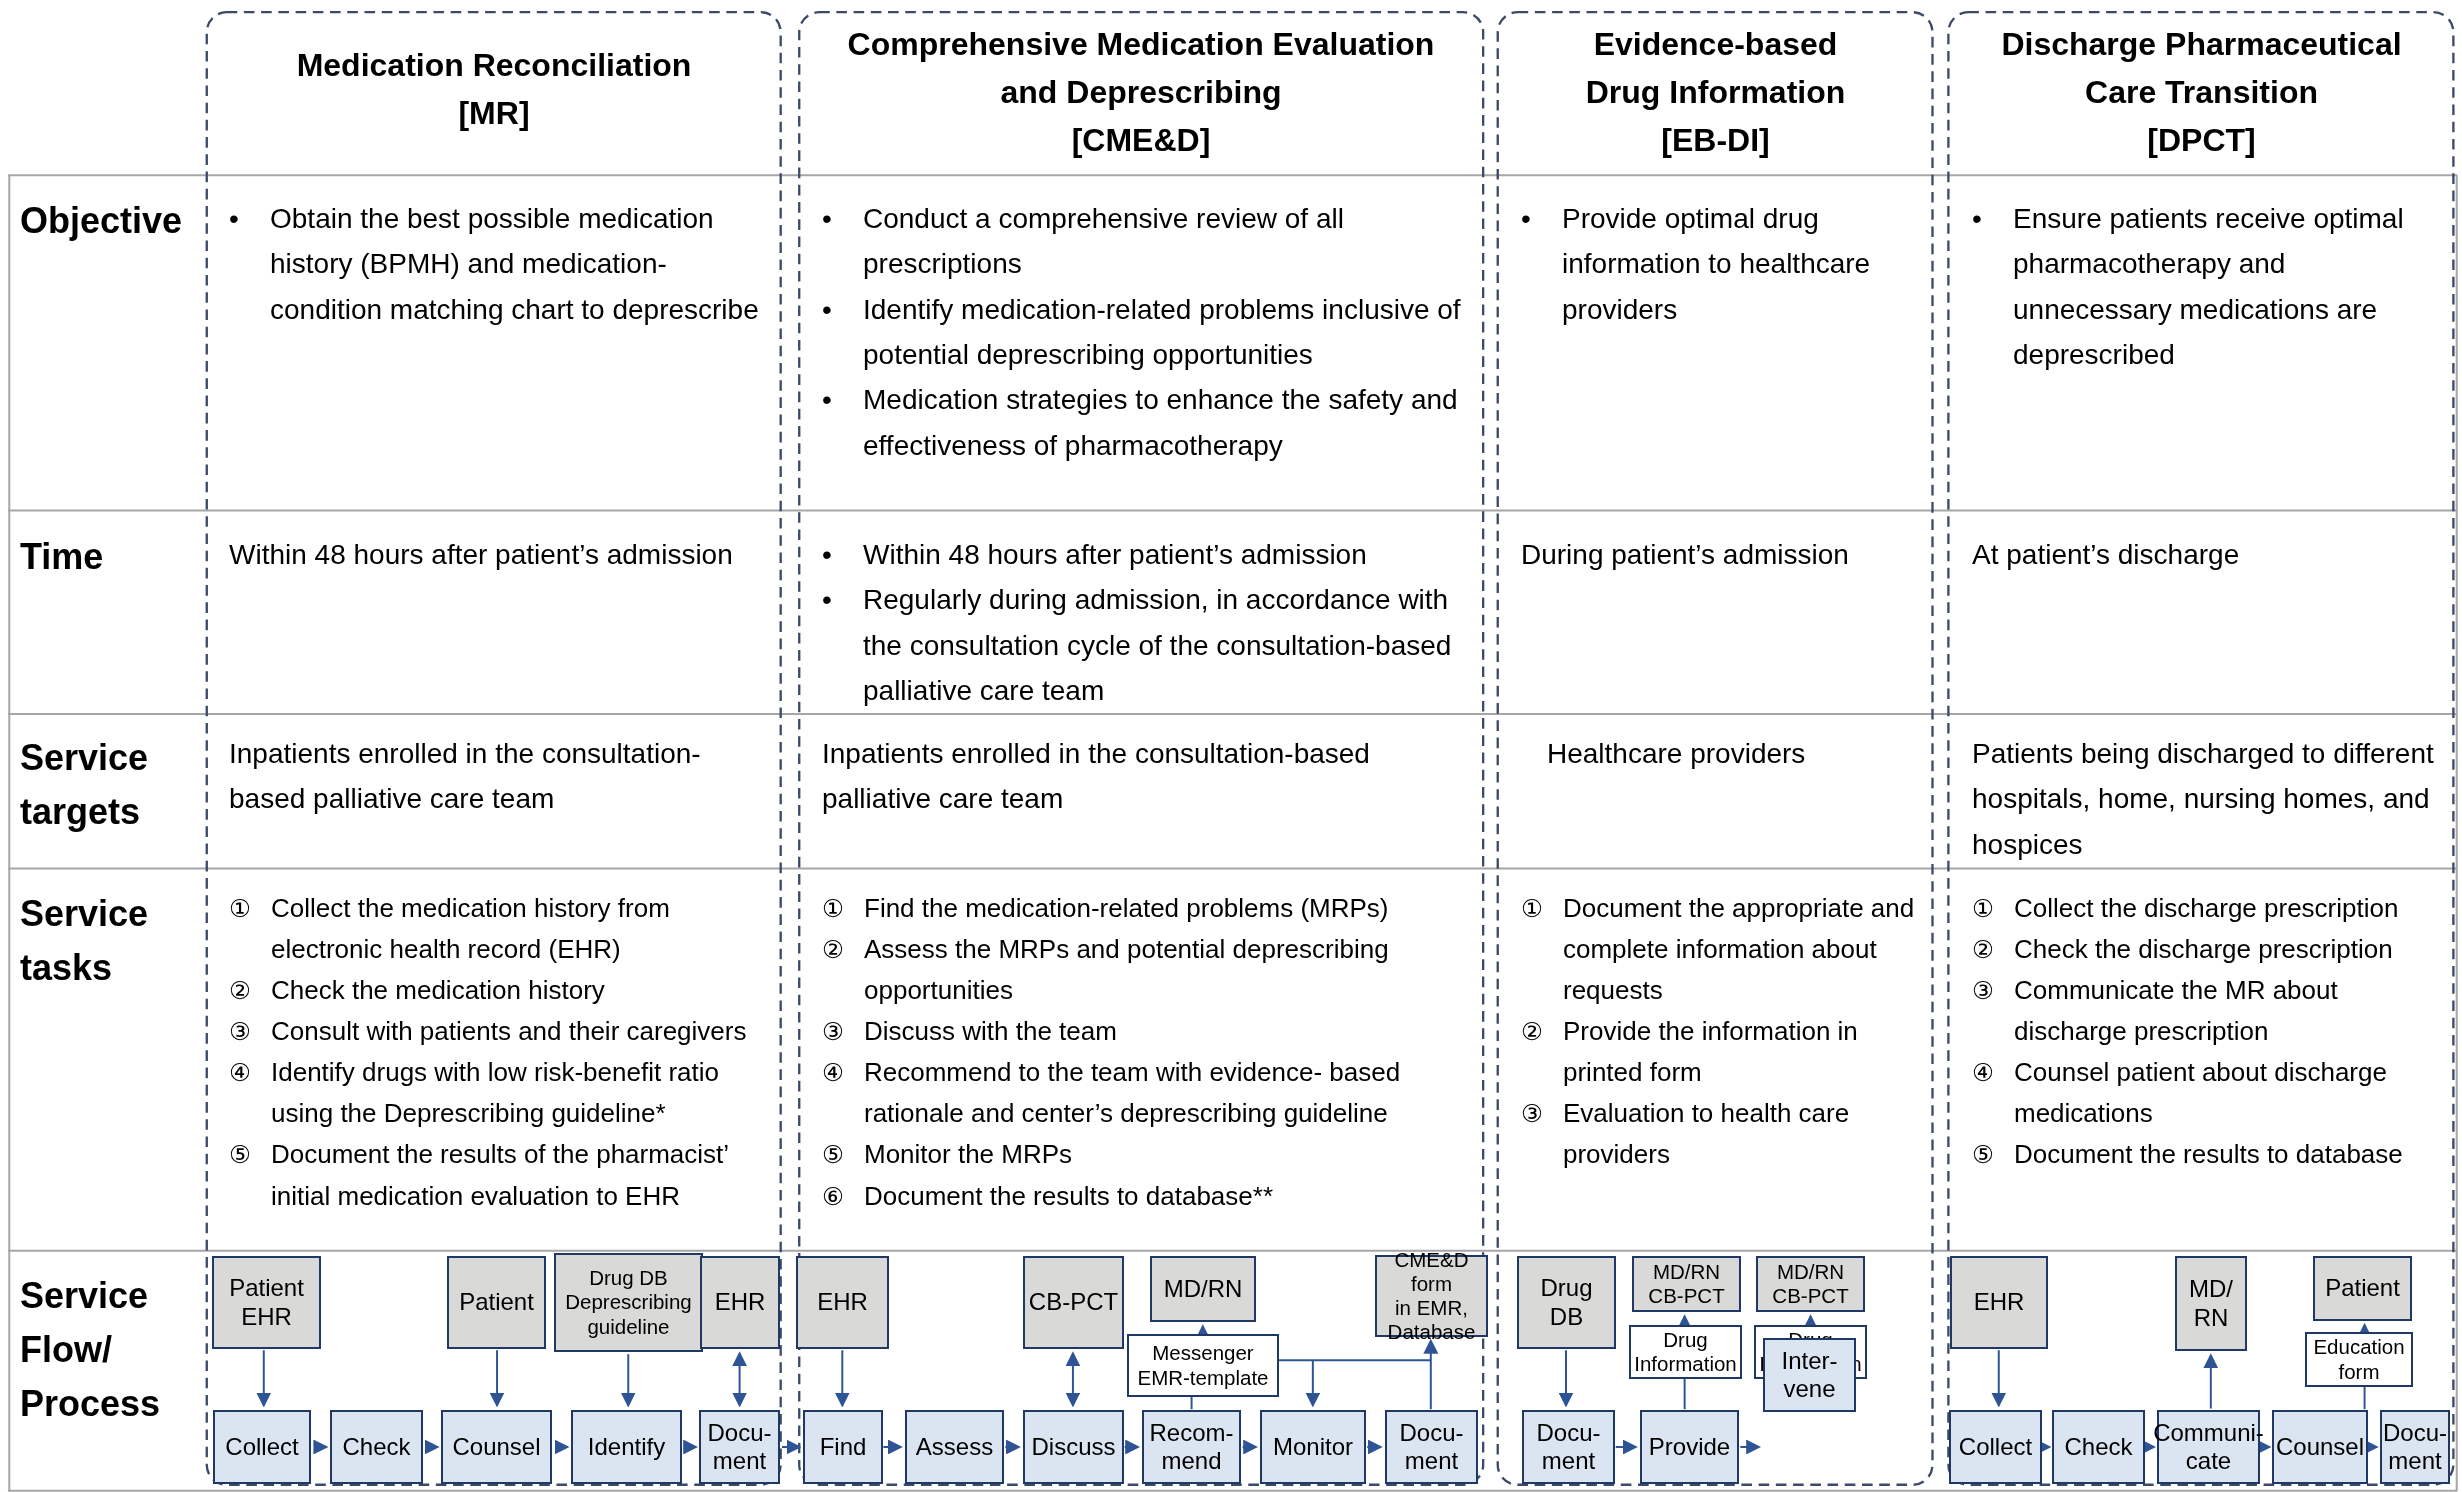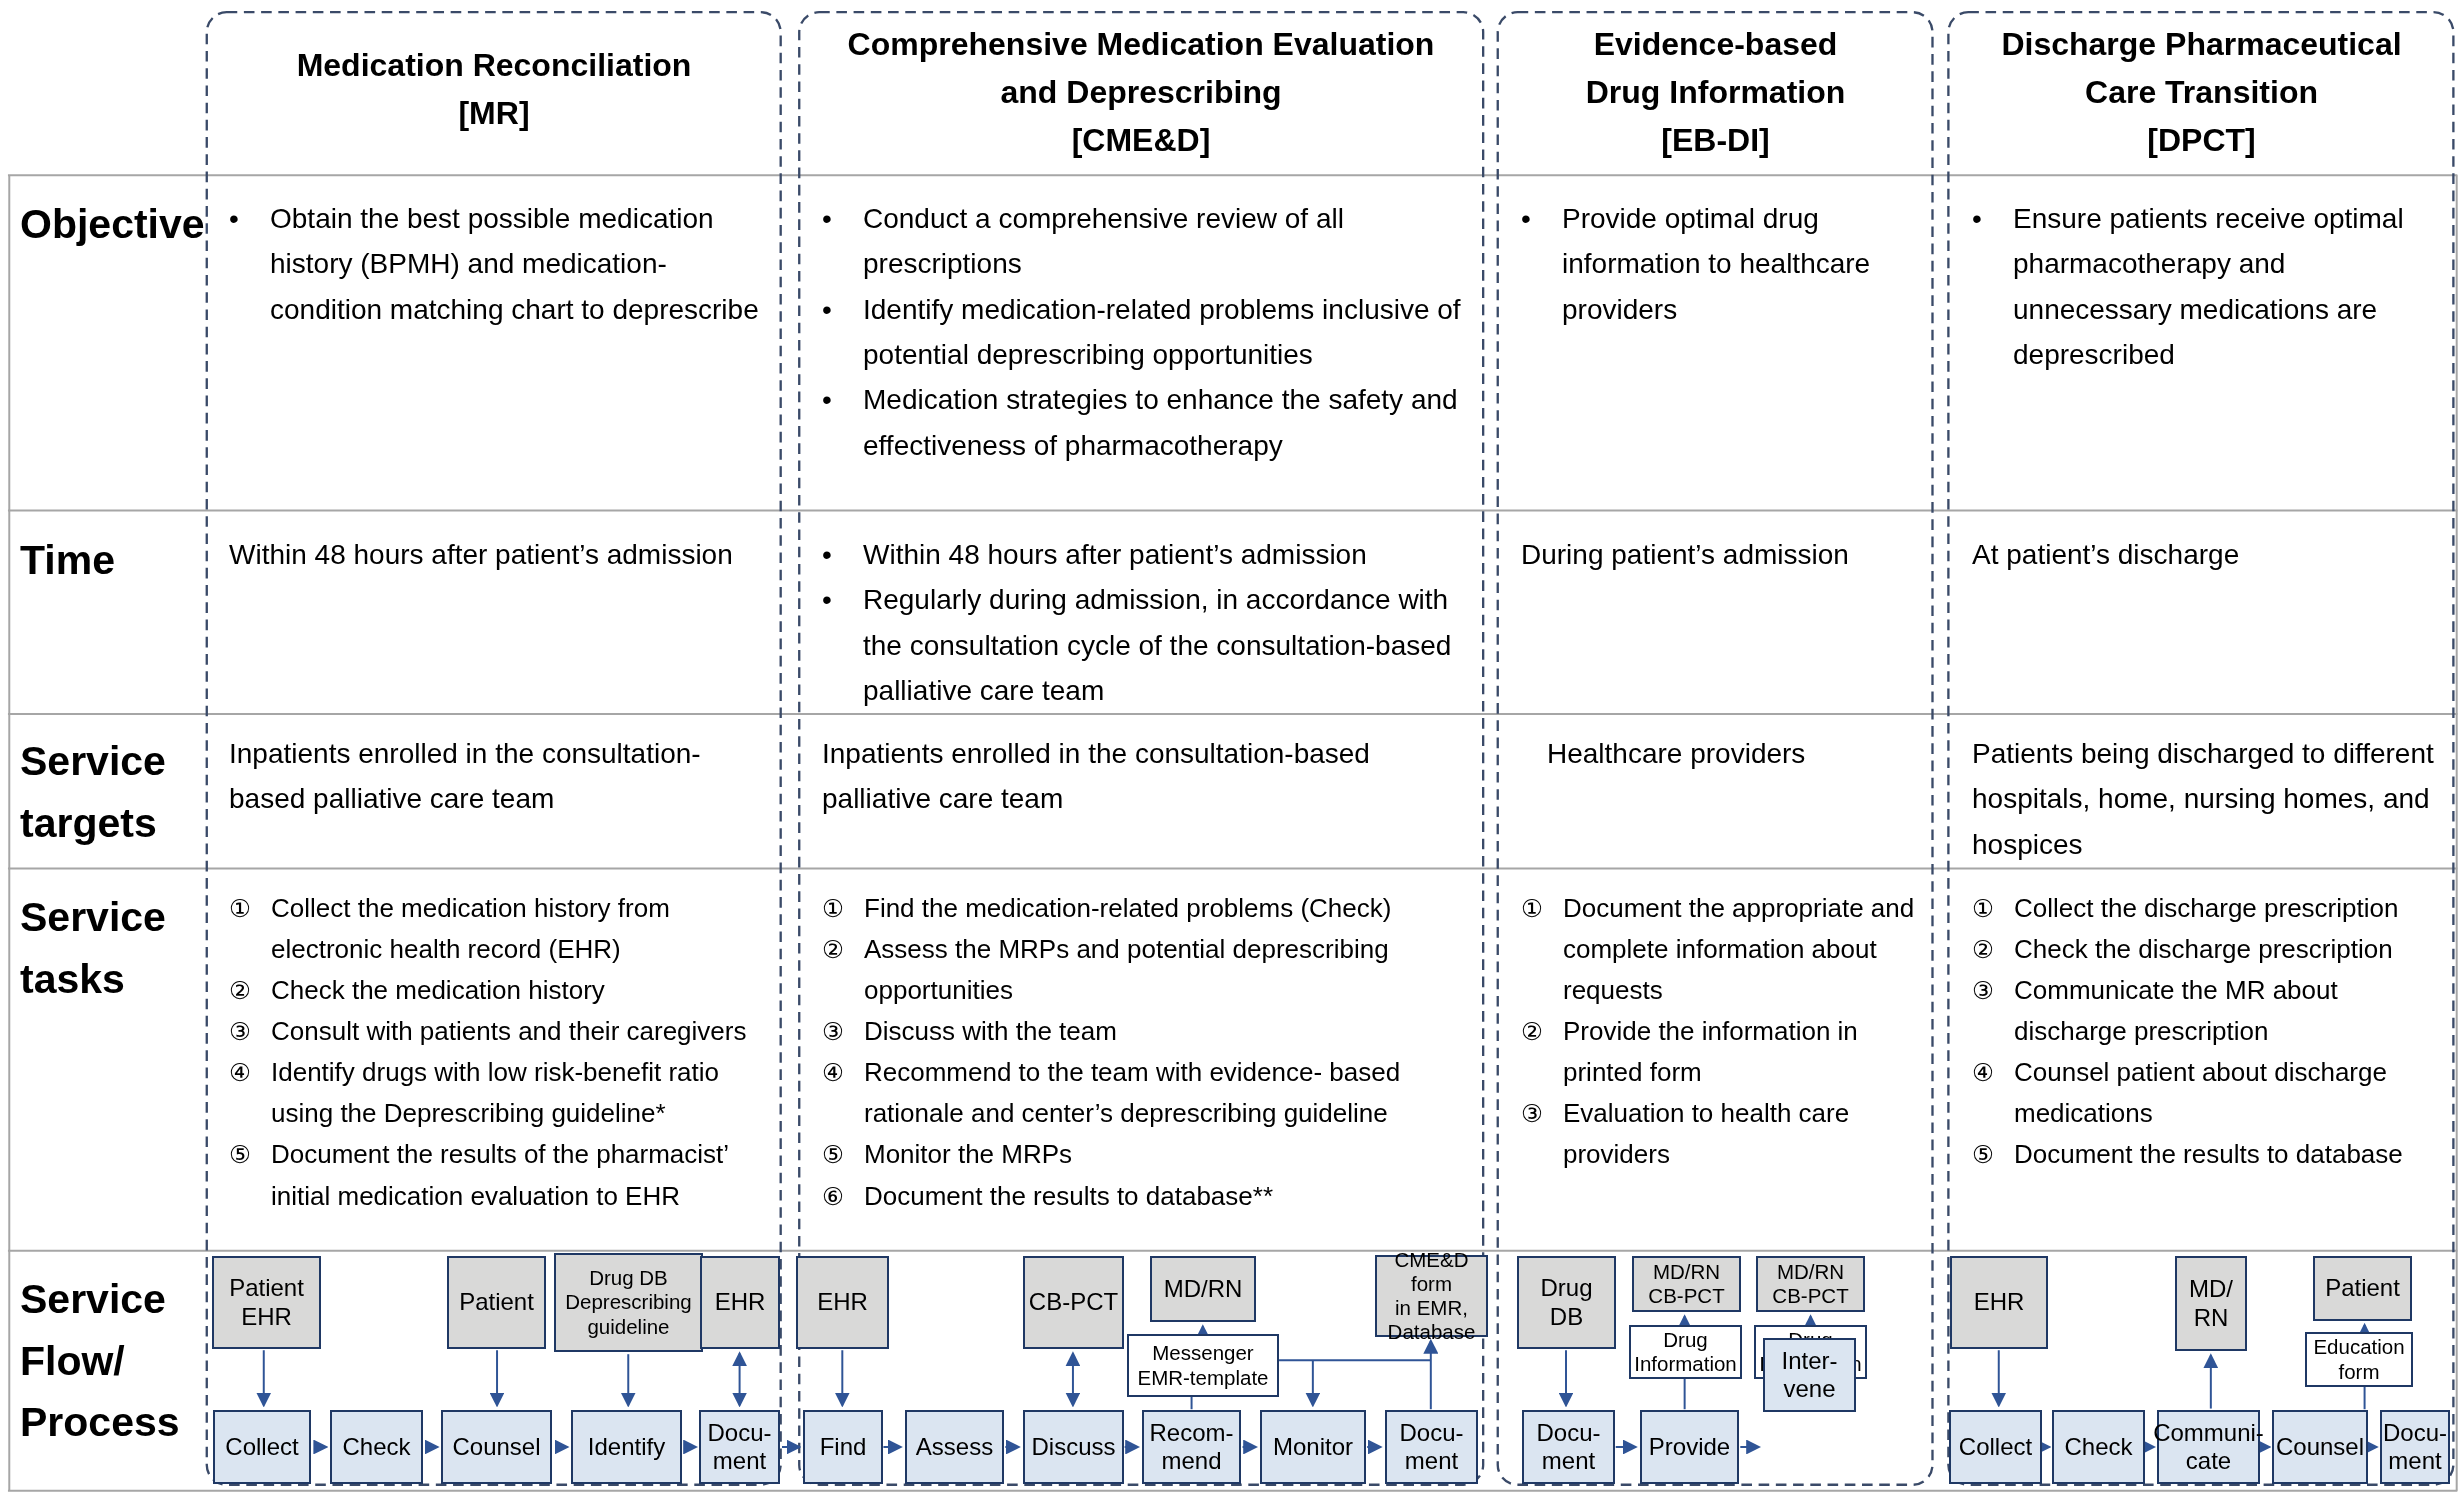--- a/index.html
+++ b/index.html
@@ -11,21 +11,21 @@
     color:#000000;
     overflow:hidden;
   }
   svg.overlay{position:absolute;left:0;top:0;z-index:1;}
   .cell,.hdr,.rowlabel,.fbox{position:absolute;z-index:2;}
   .hdr{
     font-size:32px;font-weight:bold;line-height:1.5;
     text-align:center;white-space:pre-line;
   }
   .rowlabel{
-    font-size:41px;font-weight:bold;line-height:1.5;white-space:pre-line;
+    font-size:36px;font-weight:bold;line-height:1.5;white-space:pre-line;
   }
   .cell{font-size:28px;line-height:1.62;}
   .cell.tasks{font-size:26px;line-height:1.58;}
   .li{display:flex;align-items:flex-start;}
   .li .marker{flex:0 0 41px;}
   .tasks .li .marker{flex:0 0 42px;font-size:24.5px;padding-top:2px;}
   .li .litext{flex:1 1 auto;}
   .plain{white-space:normal;}
   .fbox{
     border:2px solid #1f3864;
@@ -205,21 +205,21 @@
         <span class="litext">Identify drugs with low risk-benefit ratio using the Deprescribing guideline*</span>
       </div>
       <div class="li">
         <span class="marker">⑤</span>
         <span class="litext">Document the results of the pharmacist’ initial medication evaluation to EHR</span>
       </div>
     </div>
   <div class="cell tasks" style="left:822px;top:888px;width:653px">
       <div class="li">
         <span class="marker">①</span>
-        <span class="litext">Find the medication-related problems (Check)</span>
+        <span class="litext">Find the medication-related problems (MRPs)</span>
       </div>
       <div class="li">
         <span class="marker">②</span>
         <span class="litext">Assess the MRPs and potential deprescribing opportunities</span>
       </div>
       <div class="li">
         <span class="marker">③</span>
         <span class="litext">Discuss with the team</span>
       </div>
       <div class="li">

